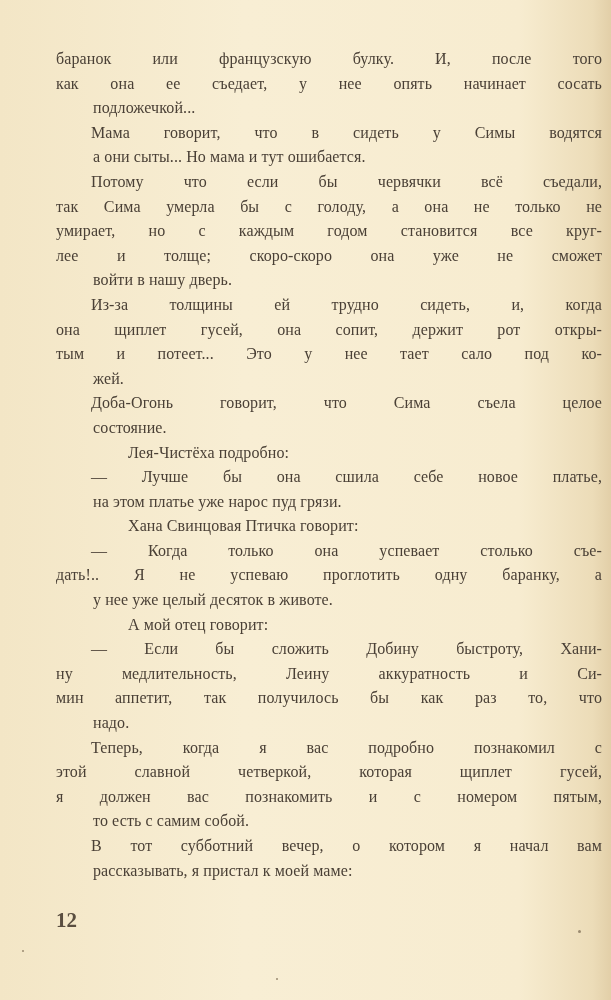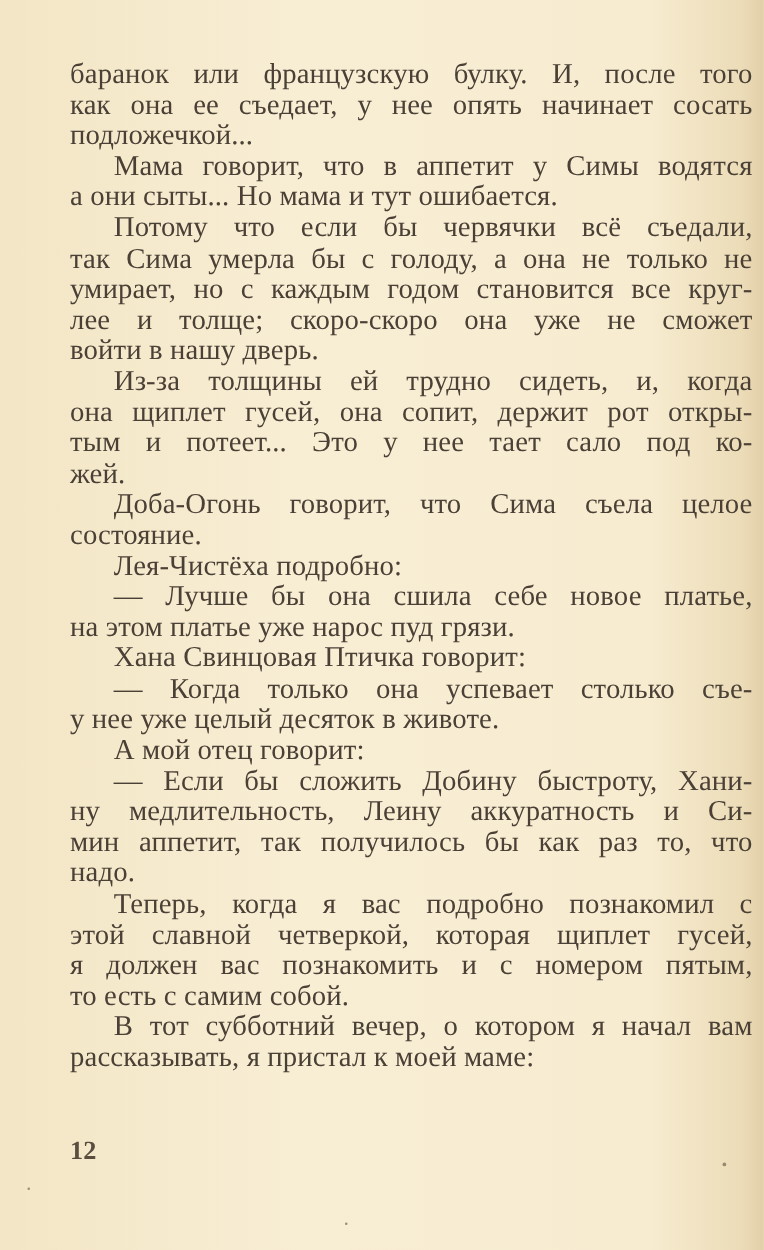--- a/index.html
+++ b/index.html
@@ -15,32 +15,32 @@
       height: 1000px;
       background: linear-gradient(90deg, #f3e6c6 0%, #f8eed4 40%, #f7ecd0 85%, #ecdcb8 97%, #e2cfa8 100%);
       font-family: "Liberation Serif", "DejaVu Serif", serif;
       color: #4a4036;
     }
     .text {
       position: absolute;
       left: 56px;
       top: 47px;
       width: 546px;
-      font-size: 23px;
+      font-size: 16px;
       line-height: 24.6px;
       letter-spacing: 0.1px;
     }
     .line {
       display: block;
       white-space: nowrap;
       text-align: justify;
       text-align-last: justify;
       height: 24.6px;
     }
-    .line.last { text-align-last: left; }
+    .line.last { text-align-last: left; margin-left: 37px; }
     .line.indent { padding-left: 35px; }
     .page-number {
       position: absolute;
       left: 56px;
       top: 908px;
       font-size: 21px;
       font-weight: bold;
       color: #5a4e40;
       font-family: "Liberation Serif", "DejaVu Serif", serif;
       text-align: center;
@@ -48,38 +48,39 @@
     .speck { position: absolute; width: 3px; height: 3px; background: #9a8a70; border-radius: 50%; }
   </style>
 </head>
 <body>
 
 <div class="page">
   <div class="text" id="text-body">
       <span class="line">баранок или французскую булку. И, после того</span>
       <span class="line">как она ее съедает, у нее опять начинает сосать</span>
       <span class="line last">подложечкой...</span>
-      <span class="line indent">Мама говорит, что в аппетит у Симы водятся</span>
+      <span class="line indent">Мама говорит, что в сидеть у Симы водятся</span>
       <span class="line last">а они сыты... Но мама и тут ошибается.</span>
       <span class="line indent">Потому что если бы червячки всё съедали,</span>
       <span class="line">так Сима умерла бы с голоду, а она не только не</span>
       <span class="line">умирает, но с каждым годом становится все круг-</span>
       <span class="line">лее и толще; скоро-скоро она уже не сможет</span>
       <span class="line last">войти в нашу дверь.</span>
       <span class="line indent">Из-за толщины ей трудно сидеть, и, когда</span>
       <span class="line">она щиплет гусей, она сопит, держит рот откры-</span>
       <span class="line">тым и потеет... Это у нее тает сало под ко-</span>
       <span class="line last">жей.</span>
       <span class="line indent">Доба-Огонь говорит, что Сима съела целое</span>
       <span class="line last">состояние.</span>
       <span class="line indent last">Лея-Чистёха подробно:</span>
       <span class="line indent">— Лучше бы она сшила себе новое платье,</span>
       <span class="line last">на этом платье уже нарос пуд грязи.</span>
       <span class="line indent last">Хана Свинцовая Птичка говорит:</span>
       <span class="line indent">— Когда только она успевает столько съе-</span>
+      <span class="line">дать!.. Я не успеваю проглотить одну баранку, а</span>
       <span class="line last">у нее уже целый десяток в животе.</span>
       <span class="line indent last">А мой отец говорит:</span>
       <span class="line indent">— Если бы сложить Добину быстроту, Хани-</span>
       <span class="line">ну медлительность, Леину аккуратность и Си-</span>
       <span class="line">мин аппетит, так получилось бы как раз то, что</span>
       <span class="line last">надо.</span>
       <span class="line indent">Теперь, когда я вас подробно познакомил с</span>
       <span class="line">этой славной четверкой, которая щиплет гусей,</span>
       <span class="line">я должен вас познакомить и с номером пятым,</span>
       <span class="line last">то есть с самим собой.</span>

